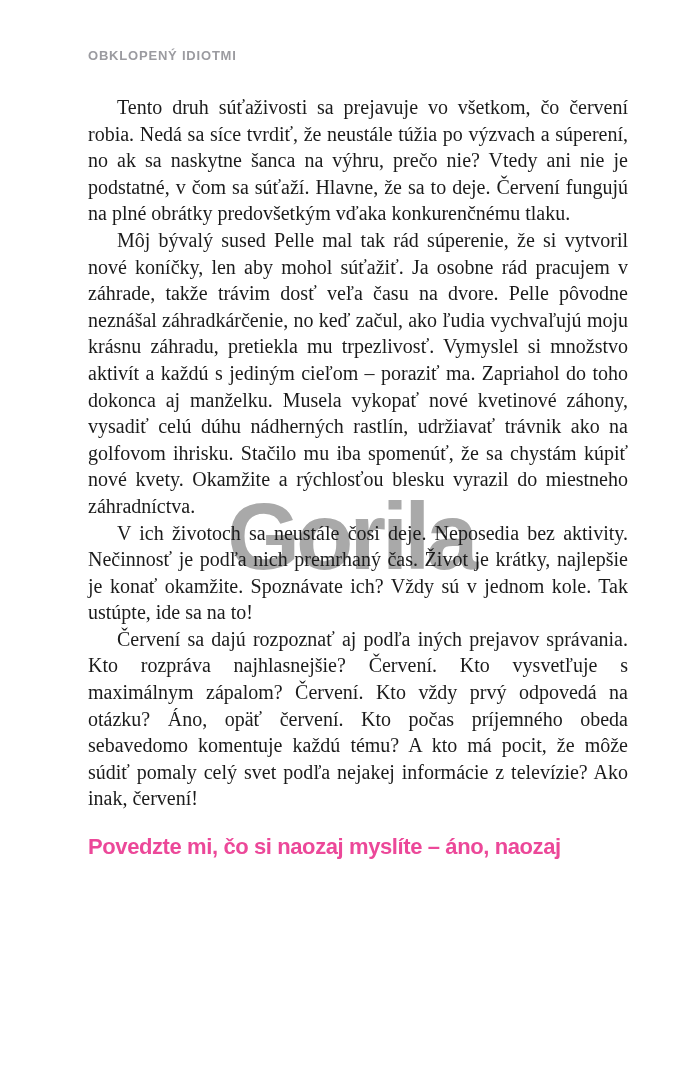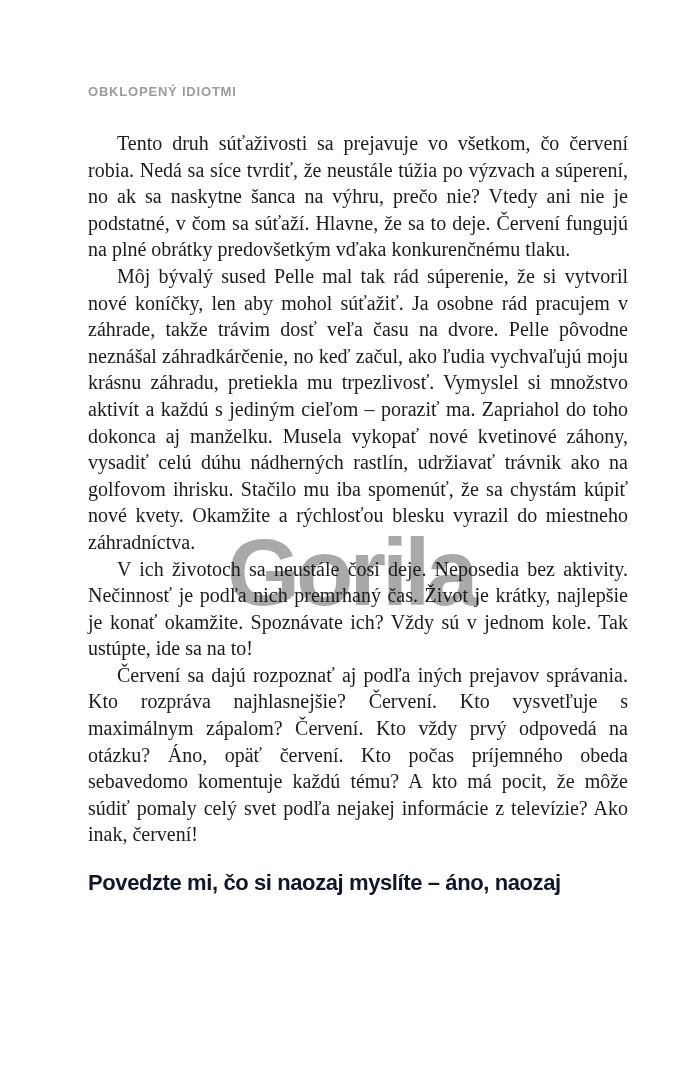--- a/index.html
+++ b/index.html
@@ -4,21 +4,20 @@
 <style>
   html, body { margin: 0; padding: 0; background: #ffffff; }
 
   .page {
     position: relative;
     width: 700px;
     height: 953px;
     background: #ffffff;
     overflow: hidden;
     font-family: "Liberation Serif", serif;
-    margin-top: 36px;
   }
 
   .running-header {
     position: absolute;
     left: 88px;
     top: 48px;
     font-family: "Liberation Sans", sans-serif;
     font-weight: 700;
     font-size: 13px;
     letter-spacing: 0.8px;
@@ -60,21 +59,21 @@
   .body-text .section-2 p {
     text-indent: 0;
   }
 
   .subheading {
     font-family: "Liberation Sans", sans-serif;
     font-size: 22px;
     font-weight: 700;
     letter-spacing: -0.4px;
     line-height: 28px;
-    color: #0f172a;
+    color: #ec4899;
     margin: 21px 0 6px 0;
     text-align: left;
   }
 
   .page-number {
     position: absolute;
     left: 86px;
     top: 1005px;
     font-family: Liberation Sans, sans-serif;
     font-size: 15px;

